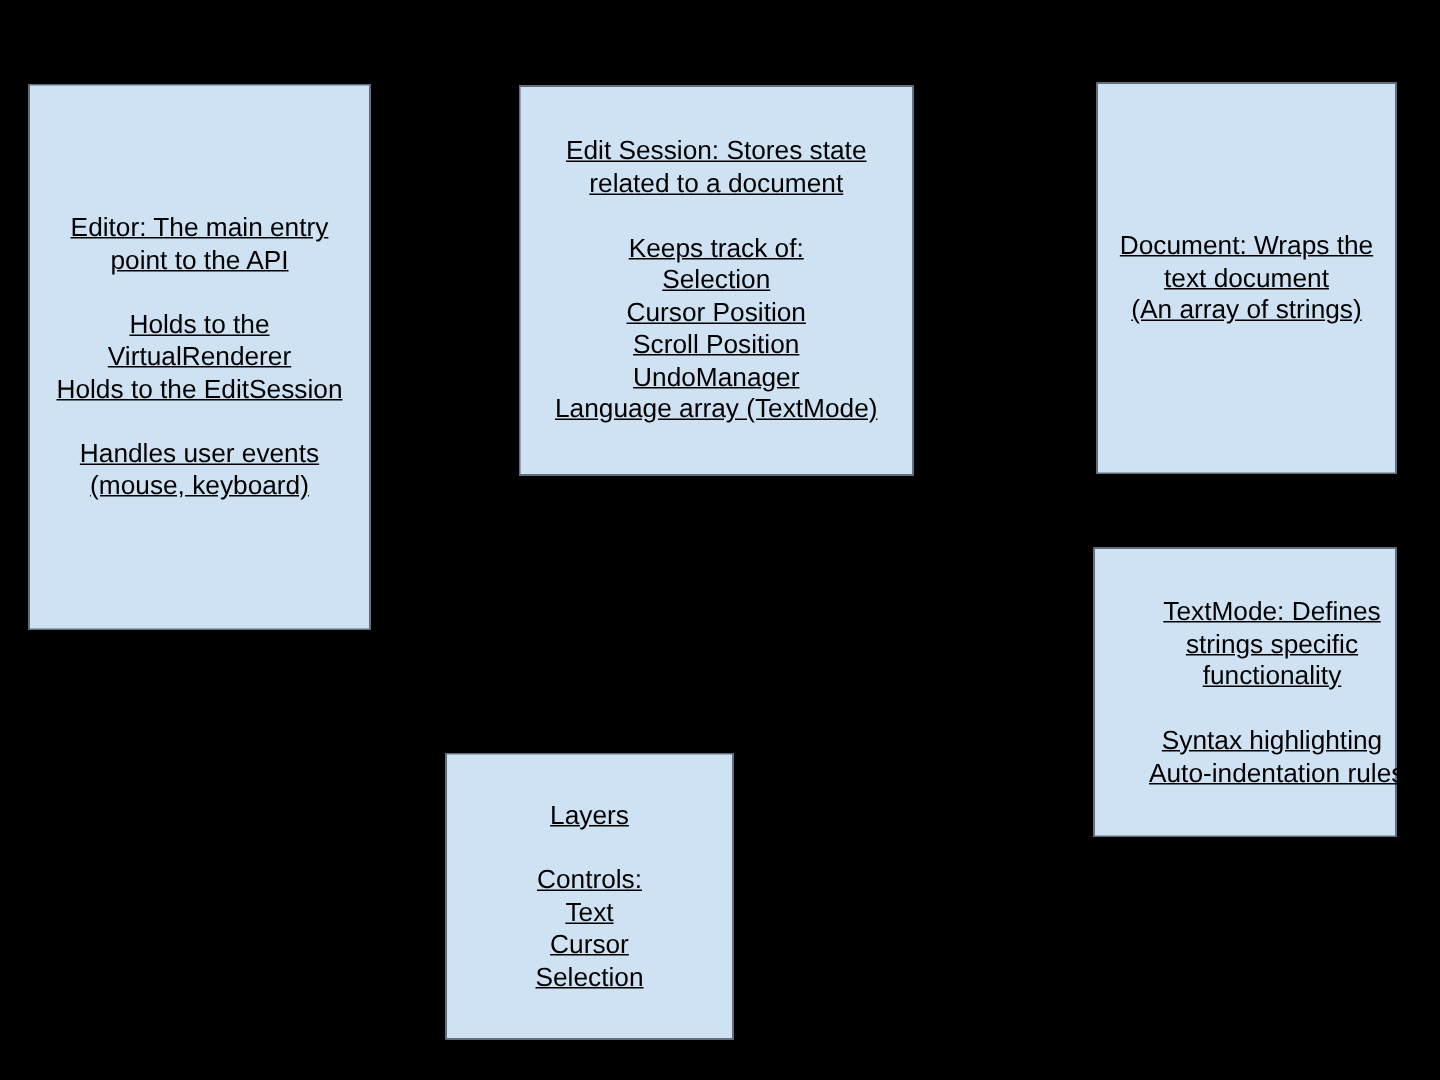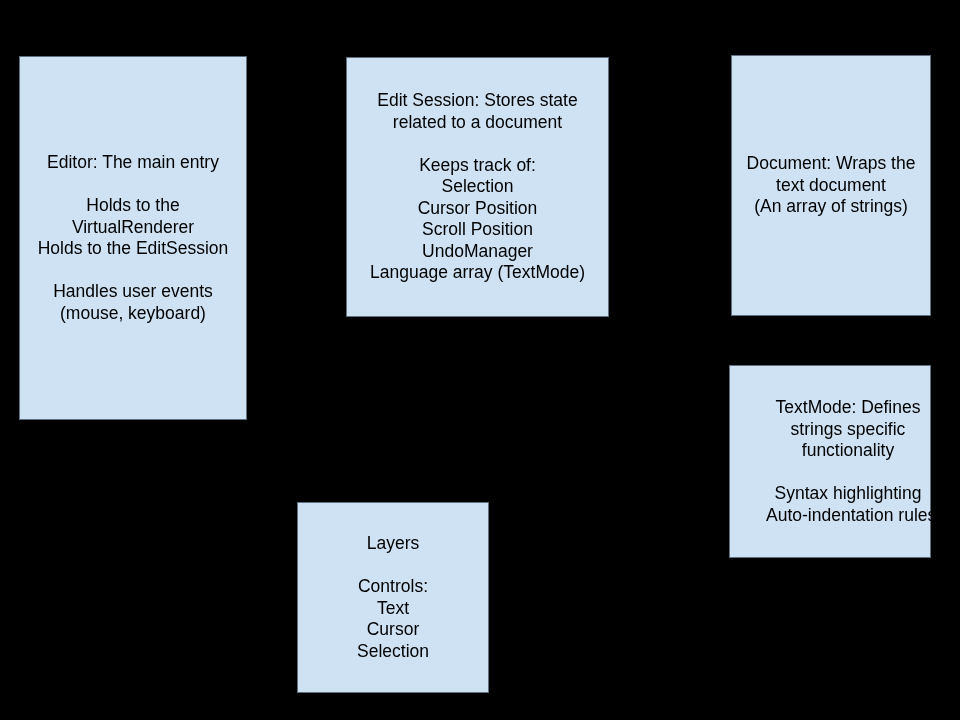--- a/index.html
+++ b/index.html
@@ -20,20 +20,21 @@
     box-sizing: border-box;
     background: var(--box-fill, #cfe2f3);
     border: 1px solid var(--box-border, #5f6f7f);
     color: var(--text, #000000);
     display: flex;
     flex-direction: column;
     justify-content: center;
     align-items: center;
     text-align: center;
     font-size: 17.5px;
+    text-decoration: underline;
   }
   .line {
     display: block;
     width: 100%;
     min-height: 21.5px;
     line-height: 21.5px;
     white-space: nowrap;
   }
   .box-editor          { left: 19px;  top: 56px;  width: 228px; height: 364px; text-align: center; }
   .box-edit-session    { left: 346px; top: 57px;  width: 263px; height: 260px; }
@@ -42,20 +43,21 @@
   .box-virtualrenderer { left: 38px;  top: 502px; width: 204px; height: 191px; }
   .box-layers          { left: 297px; top: 502px; width: 192px; height: 191px; }
 </style>
 </head>
 <body>
 
 <div class="canvas">
 
   <div class="box box-editor">
     <span class="line">Editor: The main entry</span>
+    <span class="line">point to the API</span>
     <span class="line"></span>
     <span class="line">Holds to the</span>
     <span class="line">VirtualRenderer</span>
     <span class="line">Holds to the EditSession</span>
     <span class="line"></span>
     <span class="line">Handles user events</span>
     <span class="line">(mouse, keyboard)</span>
   </div>
 
   <div class="box box-edit-session">

